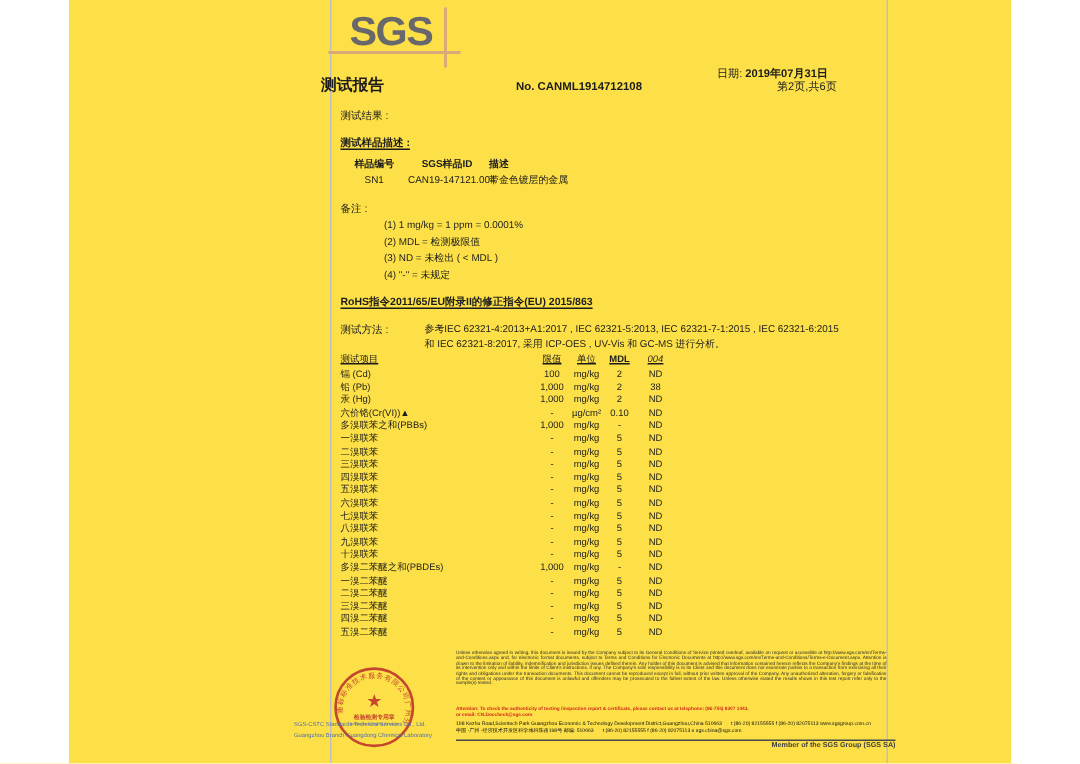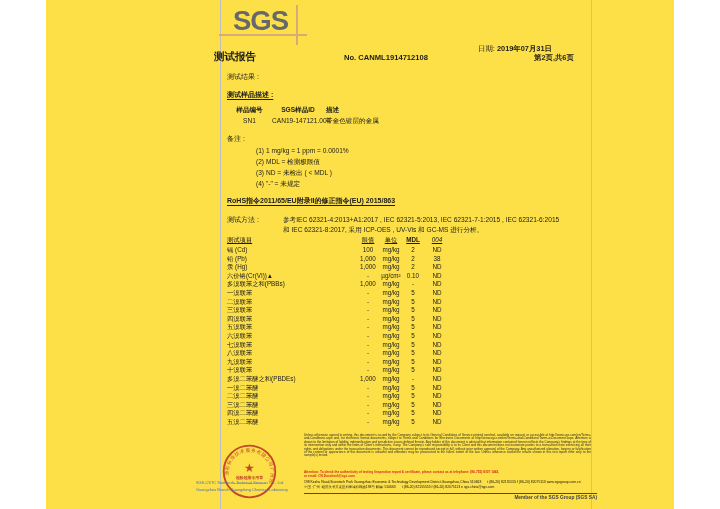--- a/index.html
+++ b/index.html
@@ -12,21 +12,21 @@
   
   .logo-text{position:absolute;left:187px;top:6px;font-size:27px;font-weight:800;
     letter-spacing:-1px;color:#68686c;transform:scaleX(1.02);transform-origin:left;}
   .logo-h{position:absolute;left:173px;top:34px;width:88px;height:1.5px;background:#dba878;}
   .logo-v{position:absolute;left:250px;top:5px;width:1.5px;height:40px;background:#dba878;}
   
   .title{left:168px;top:50px;font-size:10.5px;font-weight:700;}
   .report-no{left:287px;top:53px;font-size:7.6px;font-weight:700;margin-left:11px;}
   .date{left:432px;top:44px;font-size:7.4px;}
   .date b{font-weight:700;}
-  .pageinfo{left:488px;top:53px;font-size:7.4px;font-weight:700;}
+  .pageinfo{left:472px;top:53px;font-size:7.4px;font-weight:400;}
   
   .lbl{font-size:7px;}
   .results-label{left:181px;top:72px;}
   .sample-desc{left:181px;top:90px;font-weight:700;text-decoration:underline;text-underline-offset:1.5px;}
   .notes-label{left:181px;top:134px;}
   .rohs{left:181px;top:196px;font-size:7px;font-weight:700;text-decoration:underline;text-underline-offset:1.5px;}
   .method-label{left:181px;top:215px;font-size:7px;}
   .method-text{left:237px;top:215px;width:300px;font-size:6.6px;line-height:10px;}
   
   .sample-table{left:181px;top:104px;font-size:6.6px;}

